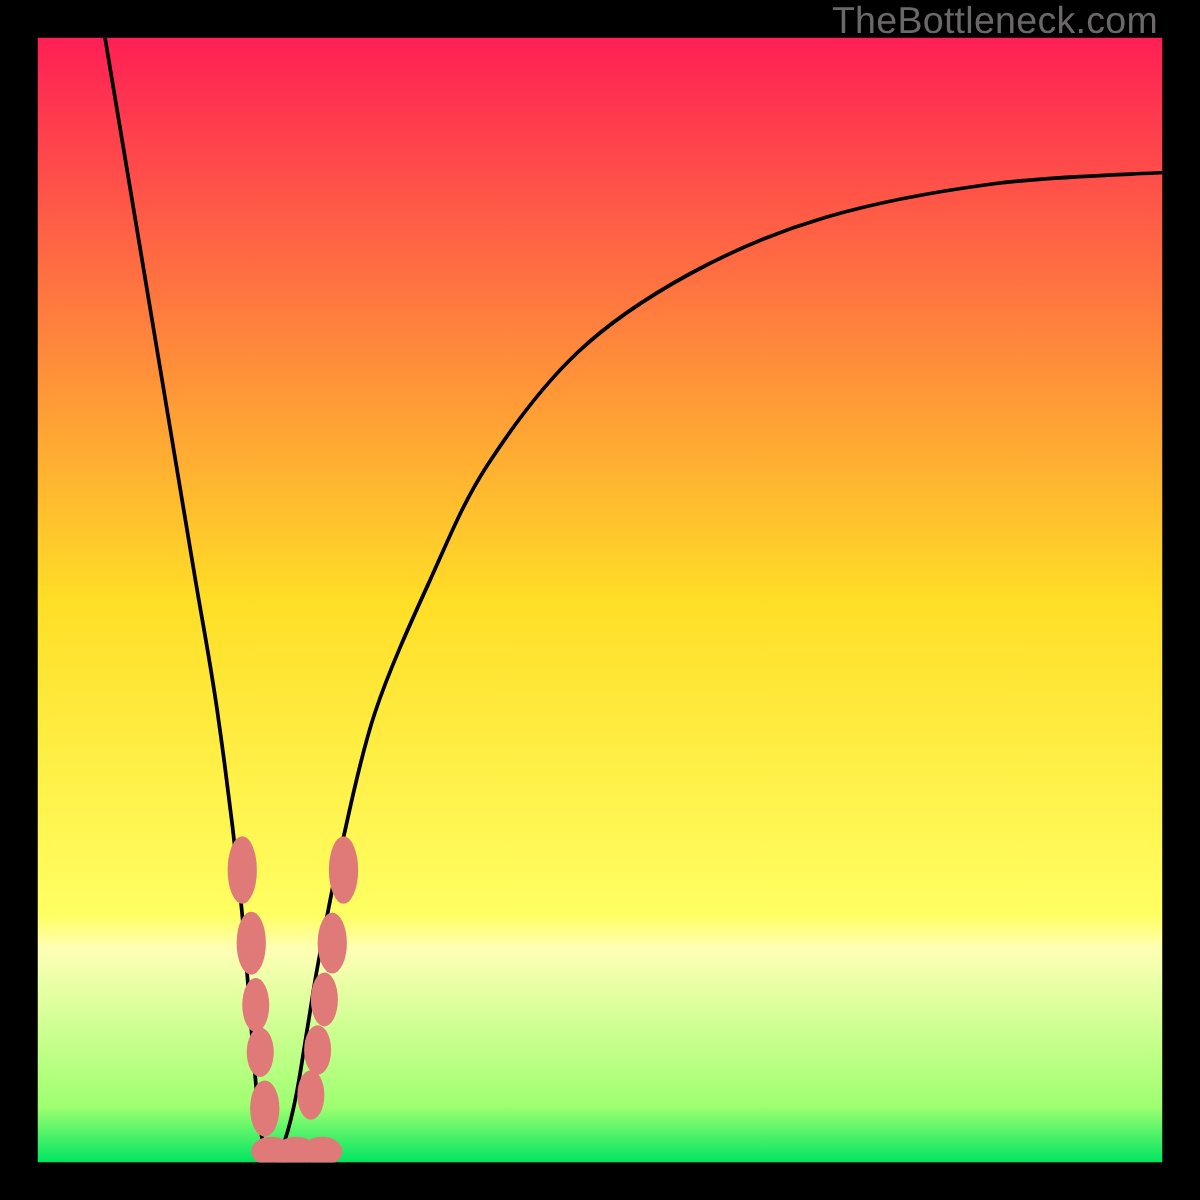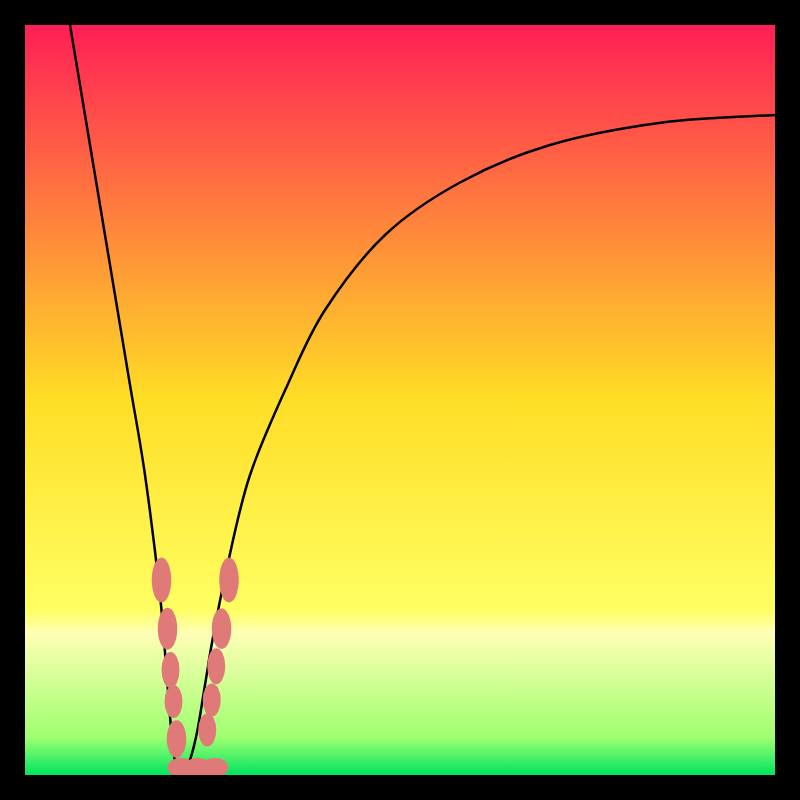--- a/index.html
+++ b/index.html
@@ -31,20 +31,21 @@
     color: #6a6868;
     font-weight: 500;
     letter-spacing: 0.2px;
   }
   svg { display: block; }
 </style>
 </head>
 <body>
 
 <div class="container">
+  <div class="watermark">TheBottleneck.com</div>
   <div class="plot">
     <svg id="chart-svg" width="750" height="750" viewBox="0 0 750 750">
       <defs>
         <linearGradient id="bg-grad" x1="0" y1="0" x2="0" y2="1">
             <stop offset="0%" stop-color="#ff1f55"></stop>
             <stop offset="50%" stop-color="#ffde26"></stop>
             <stop offset="78%" stop-color="#ffff63"></stop>
             <stop offset="81%" stop-color="#ffffb5"></stop>
             <stop offset="95%" stop-color="#9fff70"></stop>
             <stop offset="100%" stop-color="#00e561"></stop>

